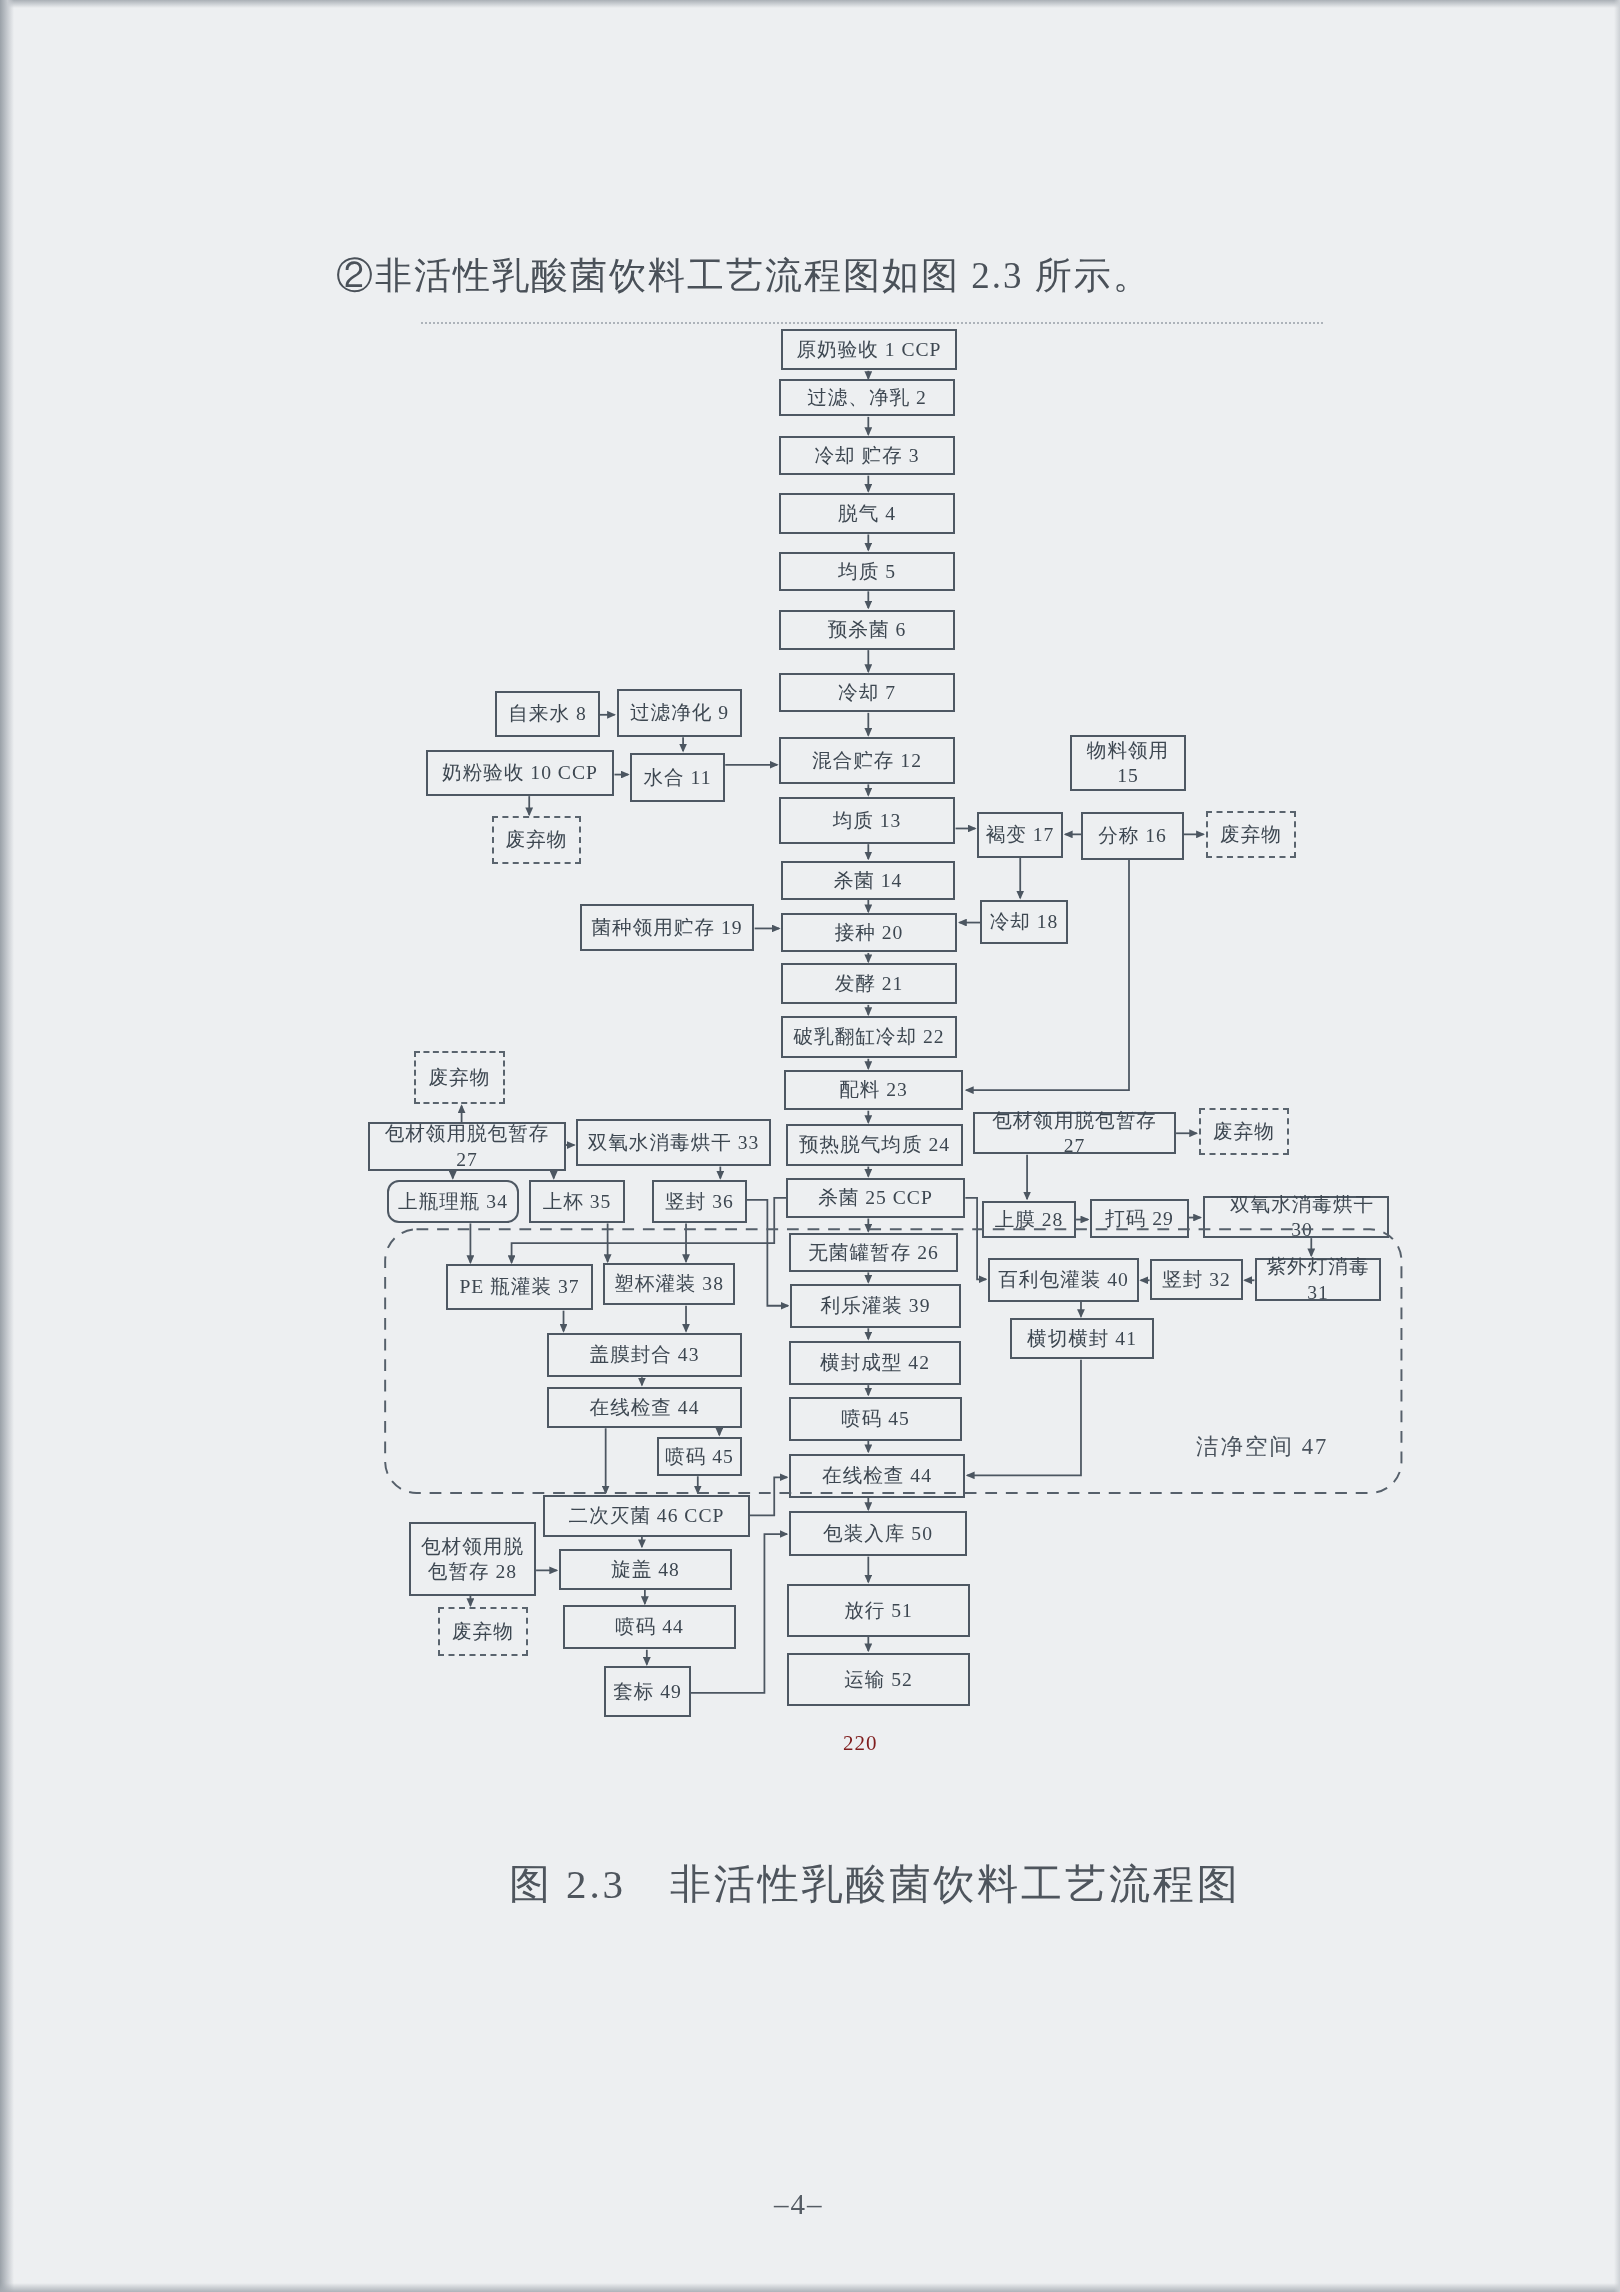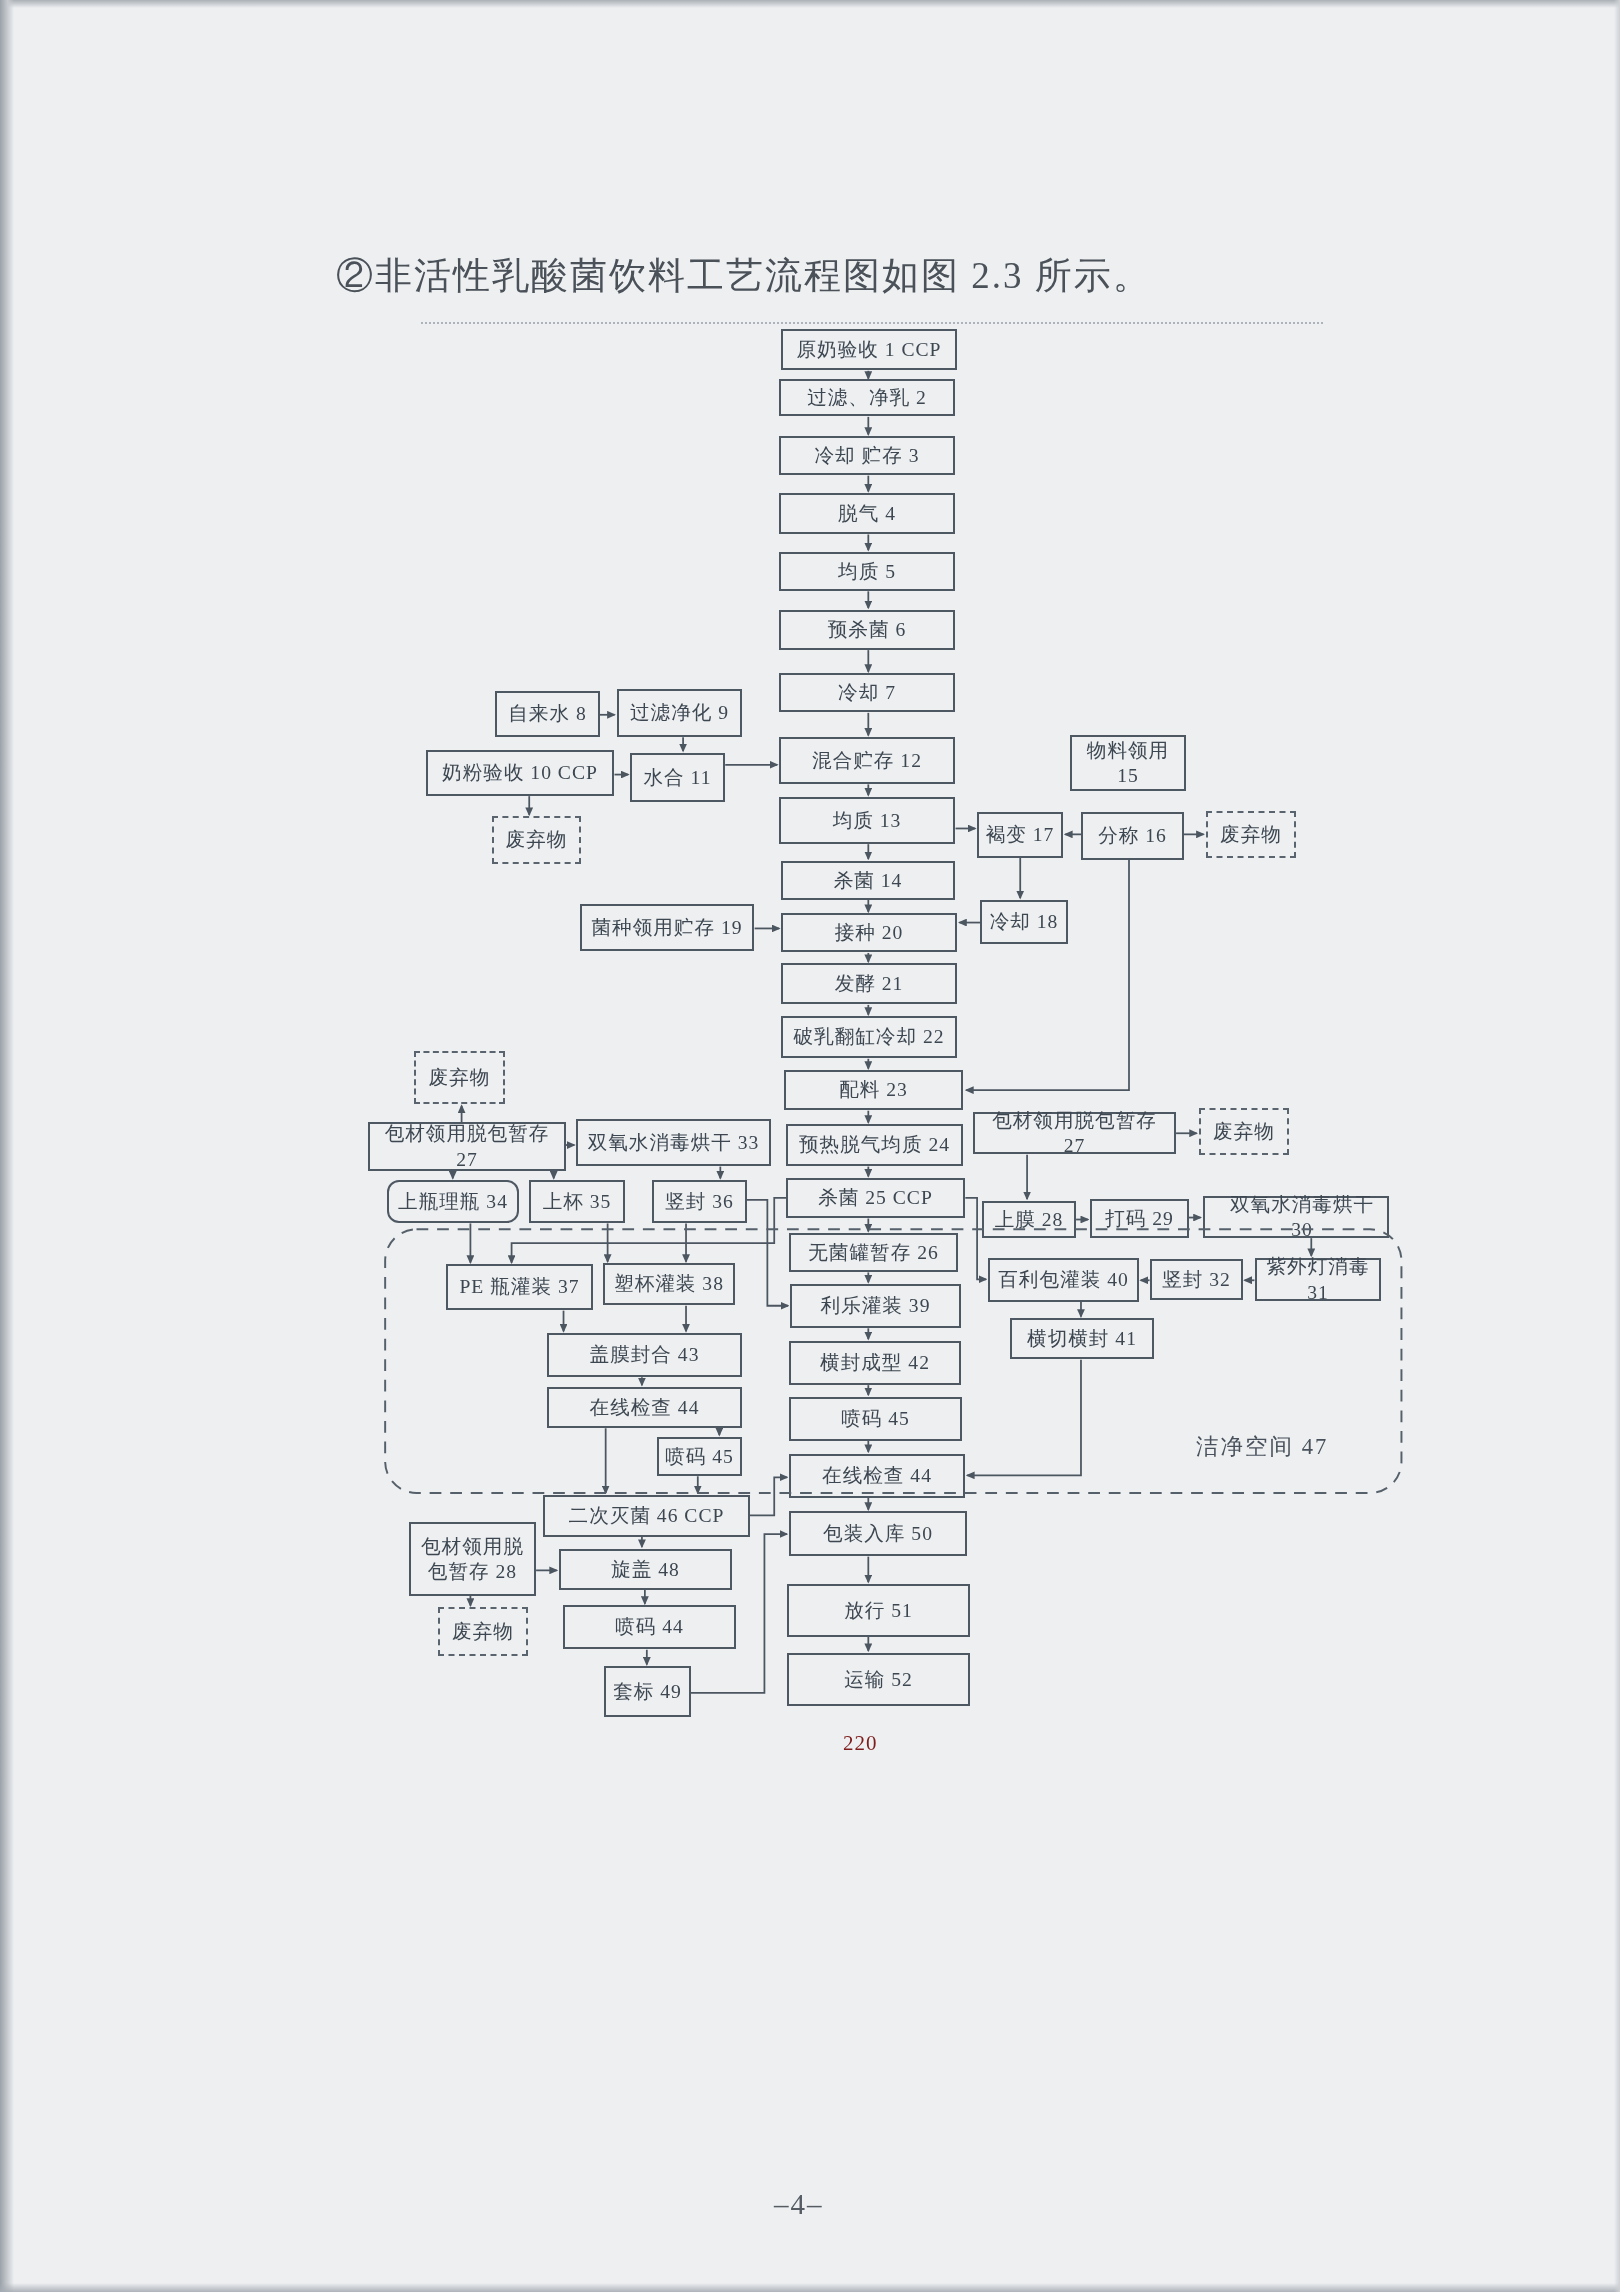--- a/index.html
+++ b/index.html
@@ -211,15 +211,16 @@
         <polyline points="655,1568 655,1578" marker-end="url(#arrow)"></polyline>
         <polyline points="658,1622 658,1636" marker-end="url(#arrow)"></polyline>
         <polyline points="660,1683 660,1698" marker-end="url(#arrow)"></polyline>
         <polyline points="705,1727 780,1727 780,1565 803,1565" marker-end="url(#arrow)"></polyline>
         <rect class="clean" x="393" y="1254" width="1037" height="269" rx="32"></rect>
       </svg>
     <div class="cleanroom-label" id="cleanroom-label" style="left: 1196px; top: 1431px;">洁净空间 47</div>
     <div class="strayno">220</div>
   </div>
 
+  <div class="caption">图 2.3　非活性乳酸菌饮料工艺流程图</div>
   <div class="pageno">–4–</div>
 </div>
 
 
 </body></html>

